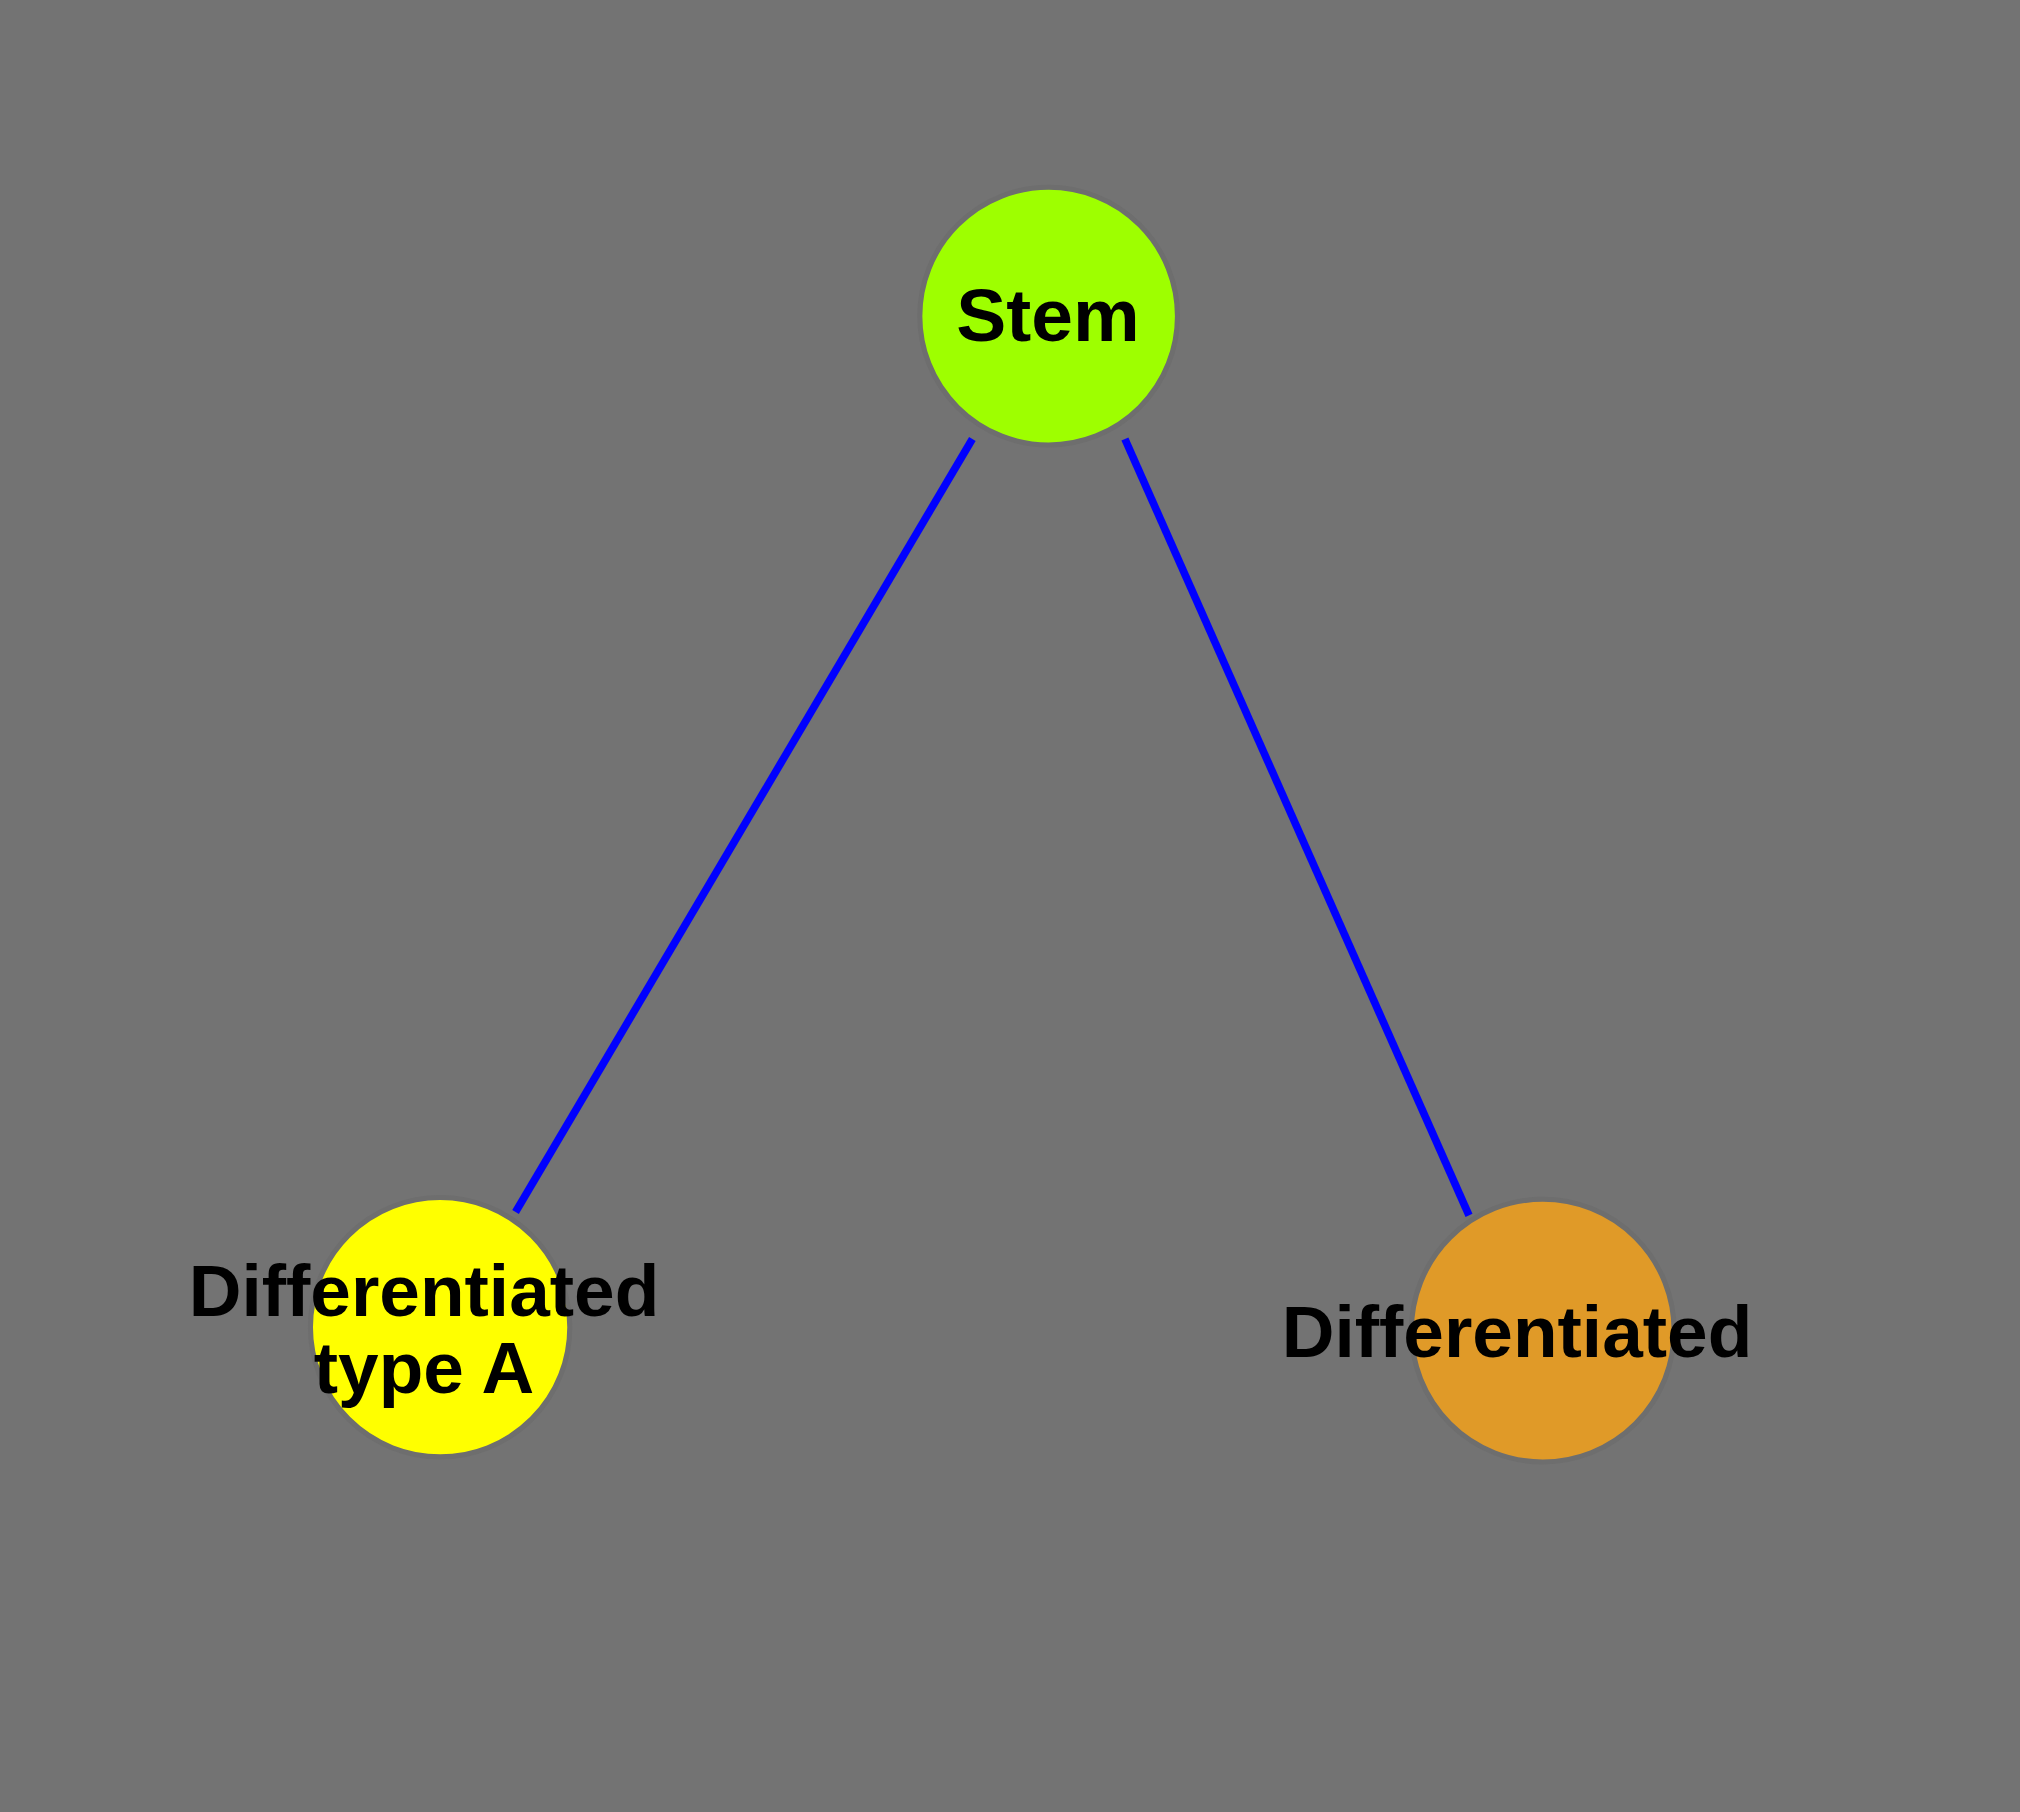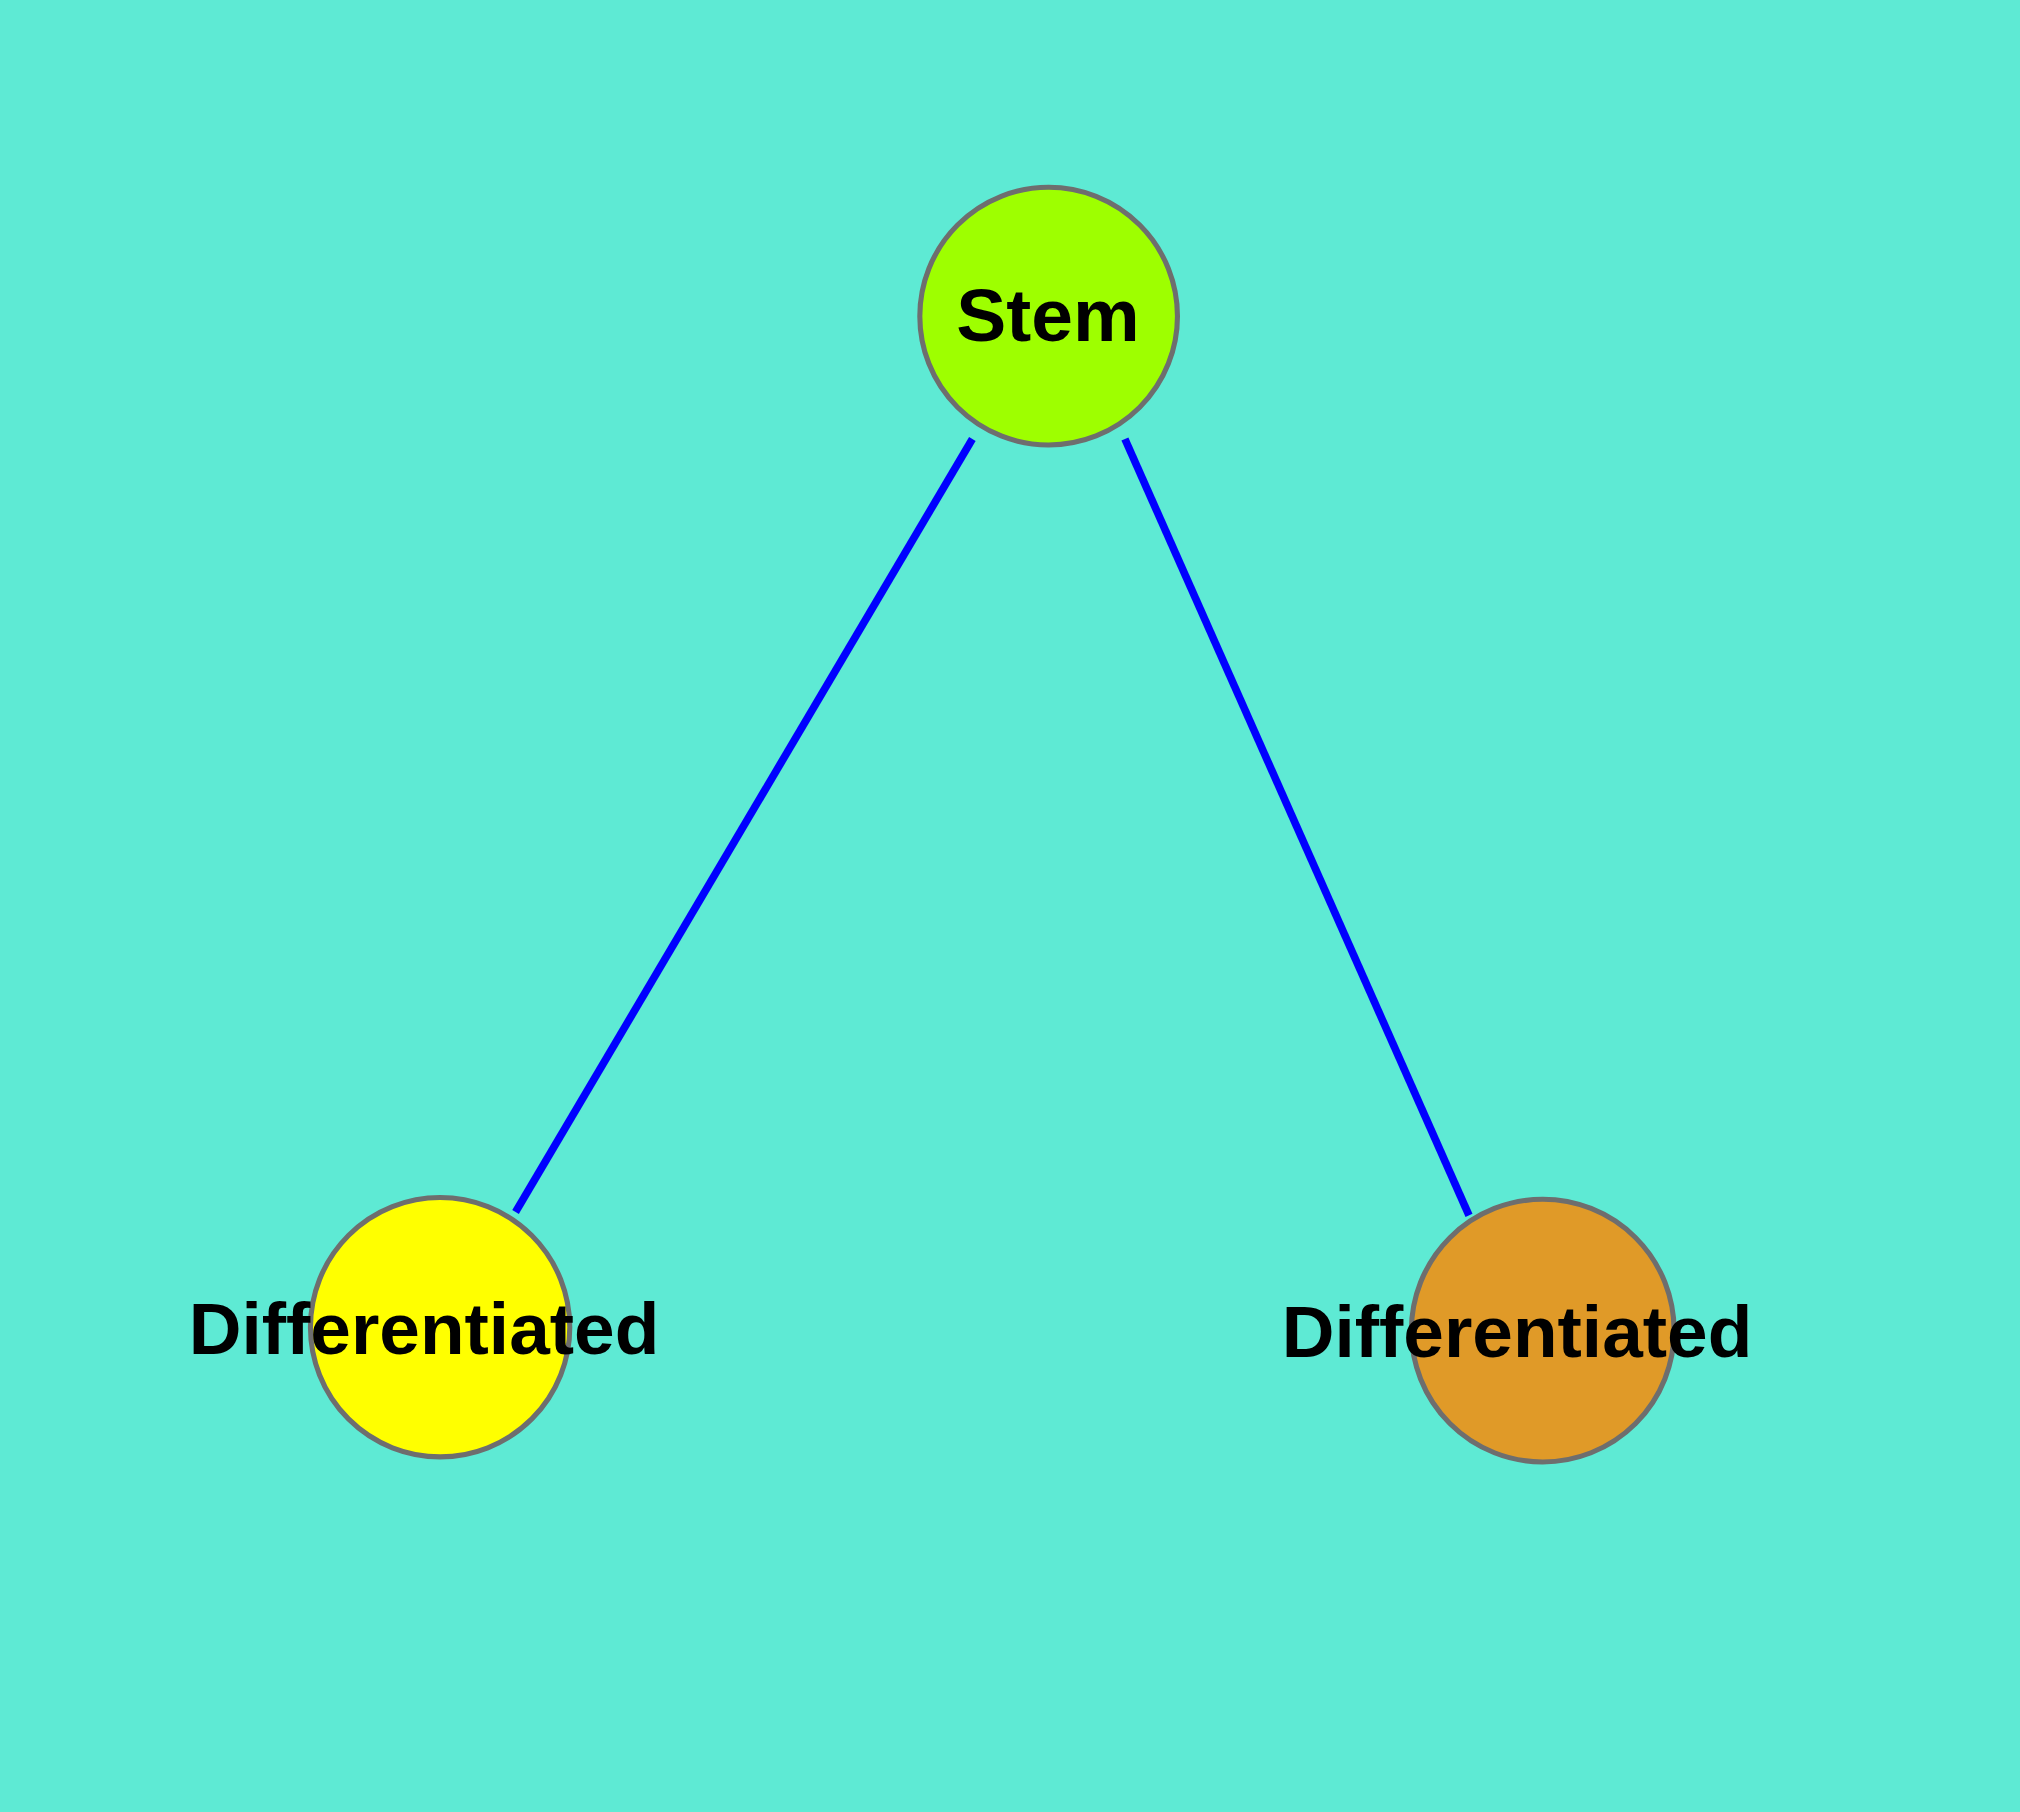--- a/index.html
+++ b/index.html
@@ -49,40 +49,41 @@
     font-size: 73px;
     left: 1517px;
     top: 1332px;
     transform: translate(-50%, -50%);
   }
   .label-line { display: block; }
 </style>
 </head>
 <body>
 
-<div id="canvas" style="width: 2021px; height: 1812px; background: #5eead4;">
+<div id="canvas" style="width: 2021px; height: 1812px; background: #737373;">
 
   <svg id="graph-svg" viewBox="0 0 2384 2138">
     <g>
       <line id="edge-0" stroke="#0000ff" stroke-width="9" stroke-linecap="butt" x1="1147" y1="518" x2="608" y2="1430"></line>
       <line id="edge-1" stroke="#0000ff" stroke-width="9" stroke-linecap="butt" x1="1327" y1="518" x2="1733" y2="1434"></line>
     </g>
     <g>
       <circle id="node-0" stroke="#6e6e6e" stroke-width="6" cx="1237" cy="373" r="152" fill="#9eff00"></circle>
       <circle id="node-1" stroke="#6e6e6e" stroke-width="6" cx="519" cy="1566" r="153" fill="#ffff00"></circle>
       <circle id="node-2" stroke="#6e6e6e" stroke-width="6" cx="1820" cy="1570" r="155" fill="#e09a28"></circle>
     </g>
   </svg>
 
   <div class="node-label" id="label-stem">
     <span class="label-line">Stem</span>
   </div>
 
   <div class="node-label" id="label-type-a">
     <span class="label-line">Differentiated</span>
+    <span class="label-line">type A</span>
   </div>
 
   <div class="node-label" id="label-type-b">
     <span class="label-line">Differentiated</span>
   </div>
 
 </div>
 
 
 </body></html>

